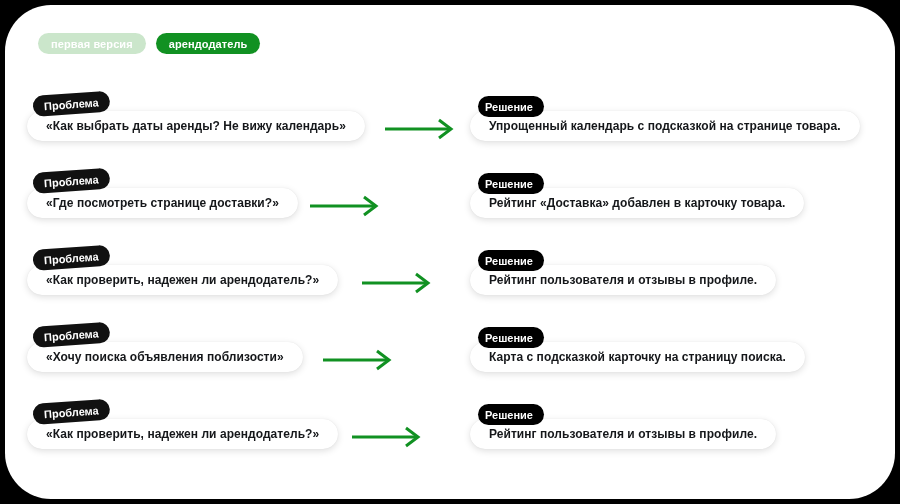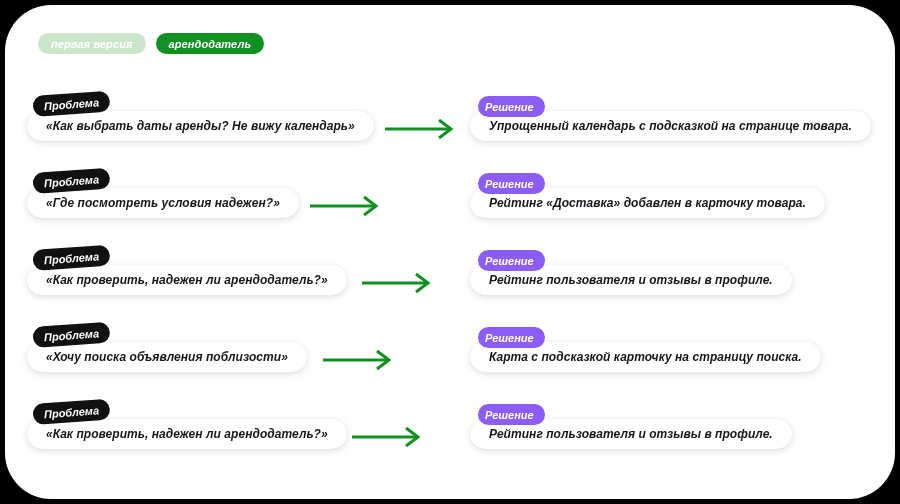--- a/index.html
+++ b/index.html
@@ -18,21 +18,20 @@
 
   .slide {
     position: absolute;
     left: 5px;
     top: 5px;
     width: 890px;
     height: 494px;
     background: #ffffff;
     border-radius: 46px;
     overflow: hidden;
-    font-style: italic;
   }
 
   
   .tag-row {
     position: absolute;
     left: 33px;
     top: 28px;
     display: flex;
     align-items: center;
     gap: 10px;
@@ -89,21 +88,21 @@
     font-weight: 700;
     color: #ffffff;
     white-space: nowrap;
   }
   .badge.dark {
     background: #111111;
     transform: rotate(-4deg);
     transform-origin: left center;
   }
   .badge.green {
-    background: #8b5cf6;
+    background: #000000;
     left: 8px;
     padding-left: 7px;
   }
 
   
   .card {
     position: absolute;
     top: 15px;
     left: 0;
     display: inline-flex;
@@ -153,21 +152,21 @@
           </svg>
         </div>
         <div class="side solution">
           <span class="badge green">Решение</span>
           <div class="card">Упрощенный календарь с подсказкой на странице товара.</div>
         </div>
       </div>
       <div class="row" style="top: 168px;">
         <div class="side problem">
           <span class="badge dark">Проблема</span>
-          <div class="card">«Где посмотреть условия надежен?»</div>
+          <div class="card">«Где посмотреть странице доставки?»</div>
         </div>
         <div class="arrow" style="left: 303px;">
           <svg width="78" height="22" viewBox="0 0 78 22">
             <path d="M2 11 H66" stroke="#119122" stroke-width="3" stroke-linecap="butt" fill="none"></path>
             <path d="M56 2 L68 11 L56 20" stroke="#119122" stroke-width="3" stroke-linecap="butt" stroke-linejoin="miter" fill="none"></path>
           </svg>
         </div>
         <div class="side solution">
           <span class="badge green">Решение</span>
           <div class="card">Рейтинг «Доставка» добавлен в карточку товара.</div>

